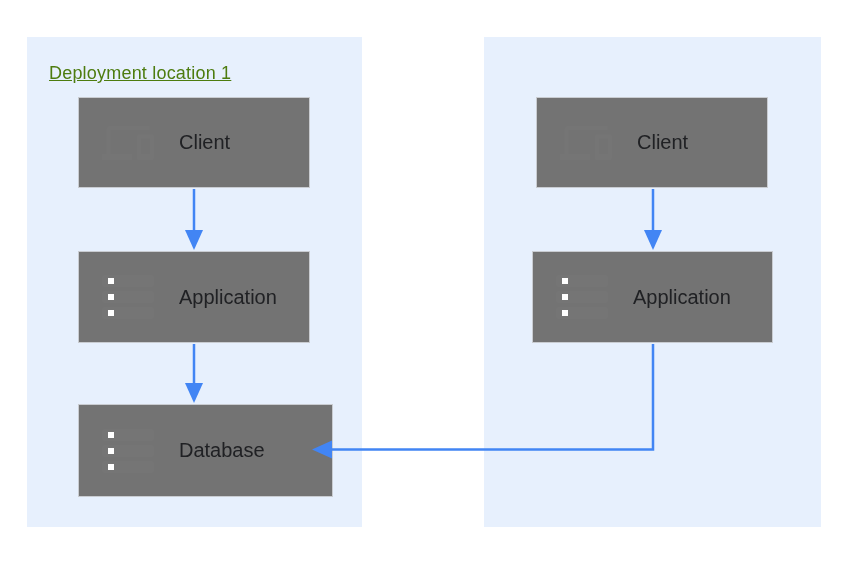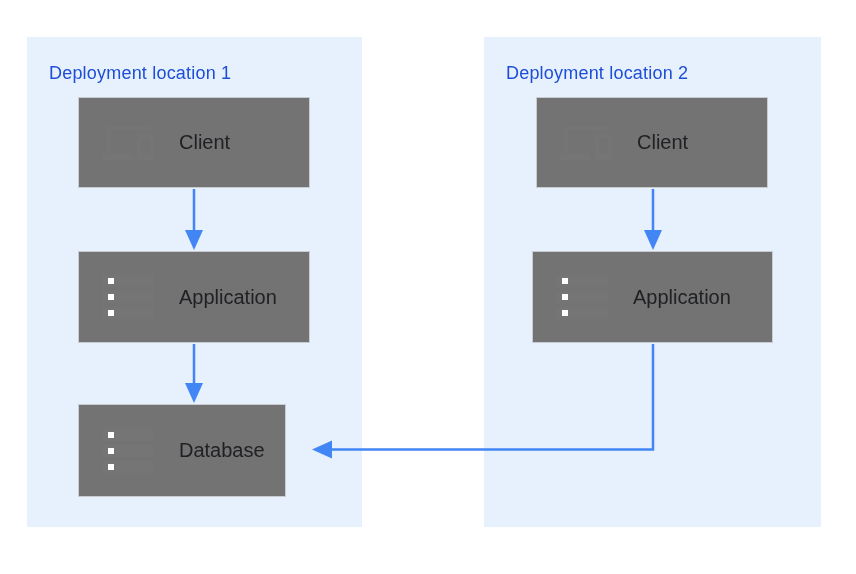--- a/index.html
+++ b/index.html
@@ -16,22 +16,23 @@
     height:490px;
     background:#e7f0fd;
   }
   #region-1 { left:27px;  width:335px; }
   #region-2 { left:484px; width:337px; }
   .region-title {
     position:absolute;
     top:26px; left:22px;
     font-size:18px;
     letter-spacing:0.2px;
-    color:#1d4ed8;
+    color:#4d7c0f;
     white-space:nowrap;
+    text-decoration:underline;
   }
   .node {
     position:absolute;
     background:#737373;
     border:1px solid #c9ccd1;
     box-sizing:border-box;
     display:flex;
     align-items:center;
     padding-left:18px;
   }
@@ -44,21 +45,21 @@
     margin-right:20px;
   }
   .node .label {
     font-size:20px;
     color:#202124;
     white-space:nowrap;
   }
   
   #node-client1 { left:51px; top:60px;  width:232px; height:91px; }
   #node-app1    { left:51px; top:214px; width:232px; height:92px; }
-  #node-db1     { left:51px; top:367px; width:208px; height:93px; }
+  #node-db1     { left:51px; top:367px; width:255px; height:93px; }
   #node-client2 { left:52px; top:60px;  width:232px; height:91px; }
   #node-app2    { left:48px; top:214px; width:241px; height:92px; }
 
   svg.connectors {
     position:absolute;
     left:0; top:0;
     width:856px; height:574px;
     pointer-events:none;
   }
   .edge-line {
@@ -108,21 +109,20 @@
           <rect fill="#ffffff" x="6" y="19" width="6" height="6"></rect>
         <rect class="gicon" x="0" y="32" width="52" height="12" rx="2"></rect>
           <rect fill="#ffffff" x="6" y="35" width="6" height="6"></rect>
       </svg>
     </span>
     <span class="label">Database</span>
   </div>
 </div>
 
 <div class="region" id="region-2">
-  <div class="region-title">Deployment location 2</div>
 
   <div class="node" id="node-client2">
     <span class="icon">
       <svg width="60" height="52" viewBox="0 0 24 24">
           <path class="gicon" d="M4 6h18V4H4c-1.1 0-2 .9-2 2v11H0v3h14v-3H4V6zm19 2h-6c-.55 0-1 .45-1 1v10c0 .55.45 1 1 1h6c.55 0 1-.45 1-1V9c0-.55-.45-1-1-1zm-1 9h-4v-7h4v7z"></path>
         </svg>
     </span>
     <span class="label">Client</span>
   </div>
 

